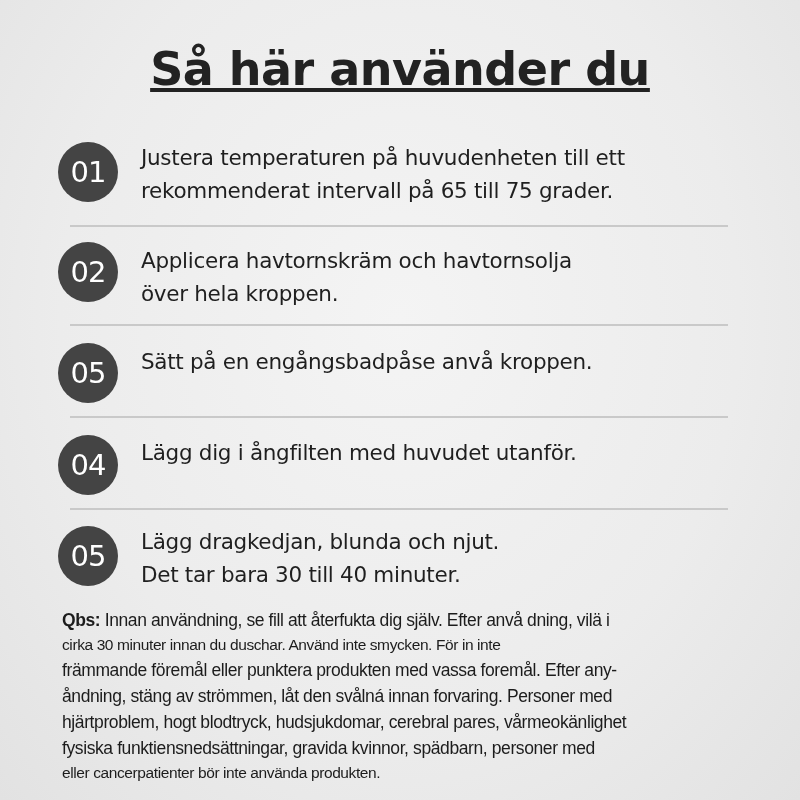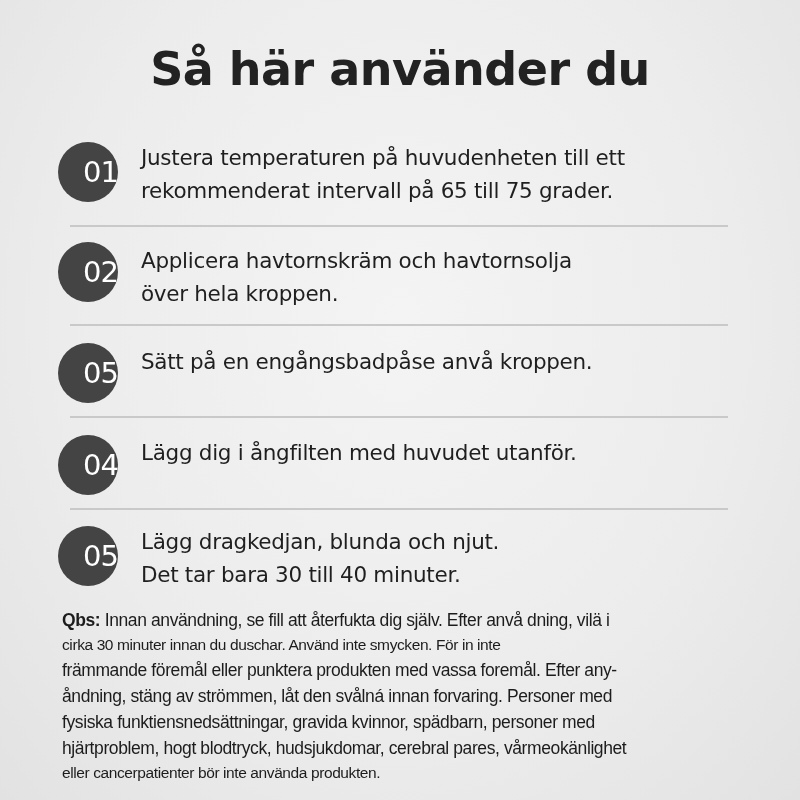--- a/index.html
+++ b/index.html
@@ -19,38 +19,39 @@
       position: absolute;
       top: 42px;
       left: 0;
       width: 800px;
       text-align: center;
       font-family: "DejaVu Sans", sans-serif;
       font-weight: bold;
       font-size: 46px;
       letter-spacing: -0.5px;
       color: #222;
+      text-decoration: underline;
     }
     .step {
       position: absolute;
       left: 58px;
       width: 670px;
     }
     .badge {
       position: absolute;
       left: 0;
       width: 60px;
       height: 60px;
       border-radius: 50%;
       background: #444444;
       color: #ffffff;
       font-family: "DejaVu Sans", sans-serif;
       font-size: 29px;
       line-height: 60px;
-      text-align: right;
+      text-align: center;
       letter-spacing: -1px;
     }
     .step-text {
       position: absolute;
       left: 83px;
       width: 600px;
       font-family: "DejaVu Sans", sans-serif;
       font-size: 21.5px;
       line-height: 33px;
       color: #1f1f1f;
@@ -126,16 +127,16 @@
     <span>Lägg dragkedjan, blunda och njut.</span>
     <span>Det tar bara 30 till 40 minuter.</span>
   </div>
 </div>
 
 <div class="notes">
   <span class="line l-big"><span class="label">Qbs:</span><span> Innan användning, se fill att återfukta dig själv. Efter anvå dning, vilä i</span></span>
   <span class="line l-small">cirka 30 minuter innan du duschar. Använd inte smycken. För in inte</span>
   <span class="line l-big">främmande föremål eller punktera produkten med vassa foremål. Efter any-</span>
   <span class="line l-big">åndning, stäng av strömmen, låt den svålná innan forvaring. Personer med</span>
+  <span class="line l-big">hjärtproblem, hogt blodtryck, hudsjukdomar, cerebral pares, vårmeokänlighet</span>
   <span class="line l-big">fysiska funktiensnedsättningar, gravida kvinnor, spädbarn, personer med</span>
-  <span class="line l-big">hjärtproblem, hogt blodtryck, hudsjukdomar, cerebral pares, vårmeokänlighet</span>
   <span class="line l-small">eller cancerpatienter bör inte använda produkten.</span>
 </div>
 
 </body></html>

